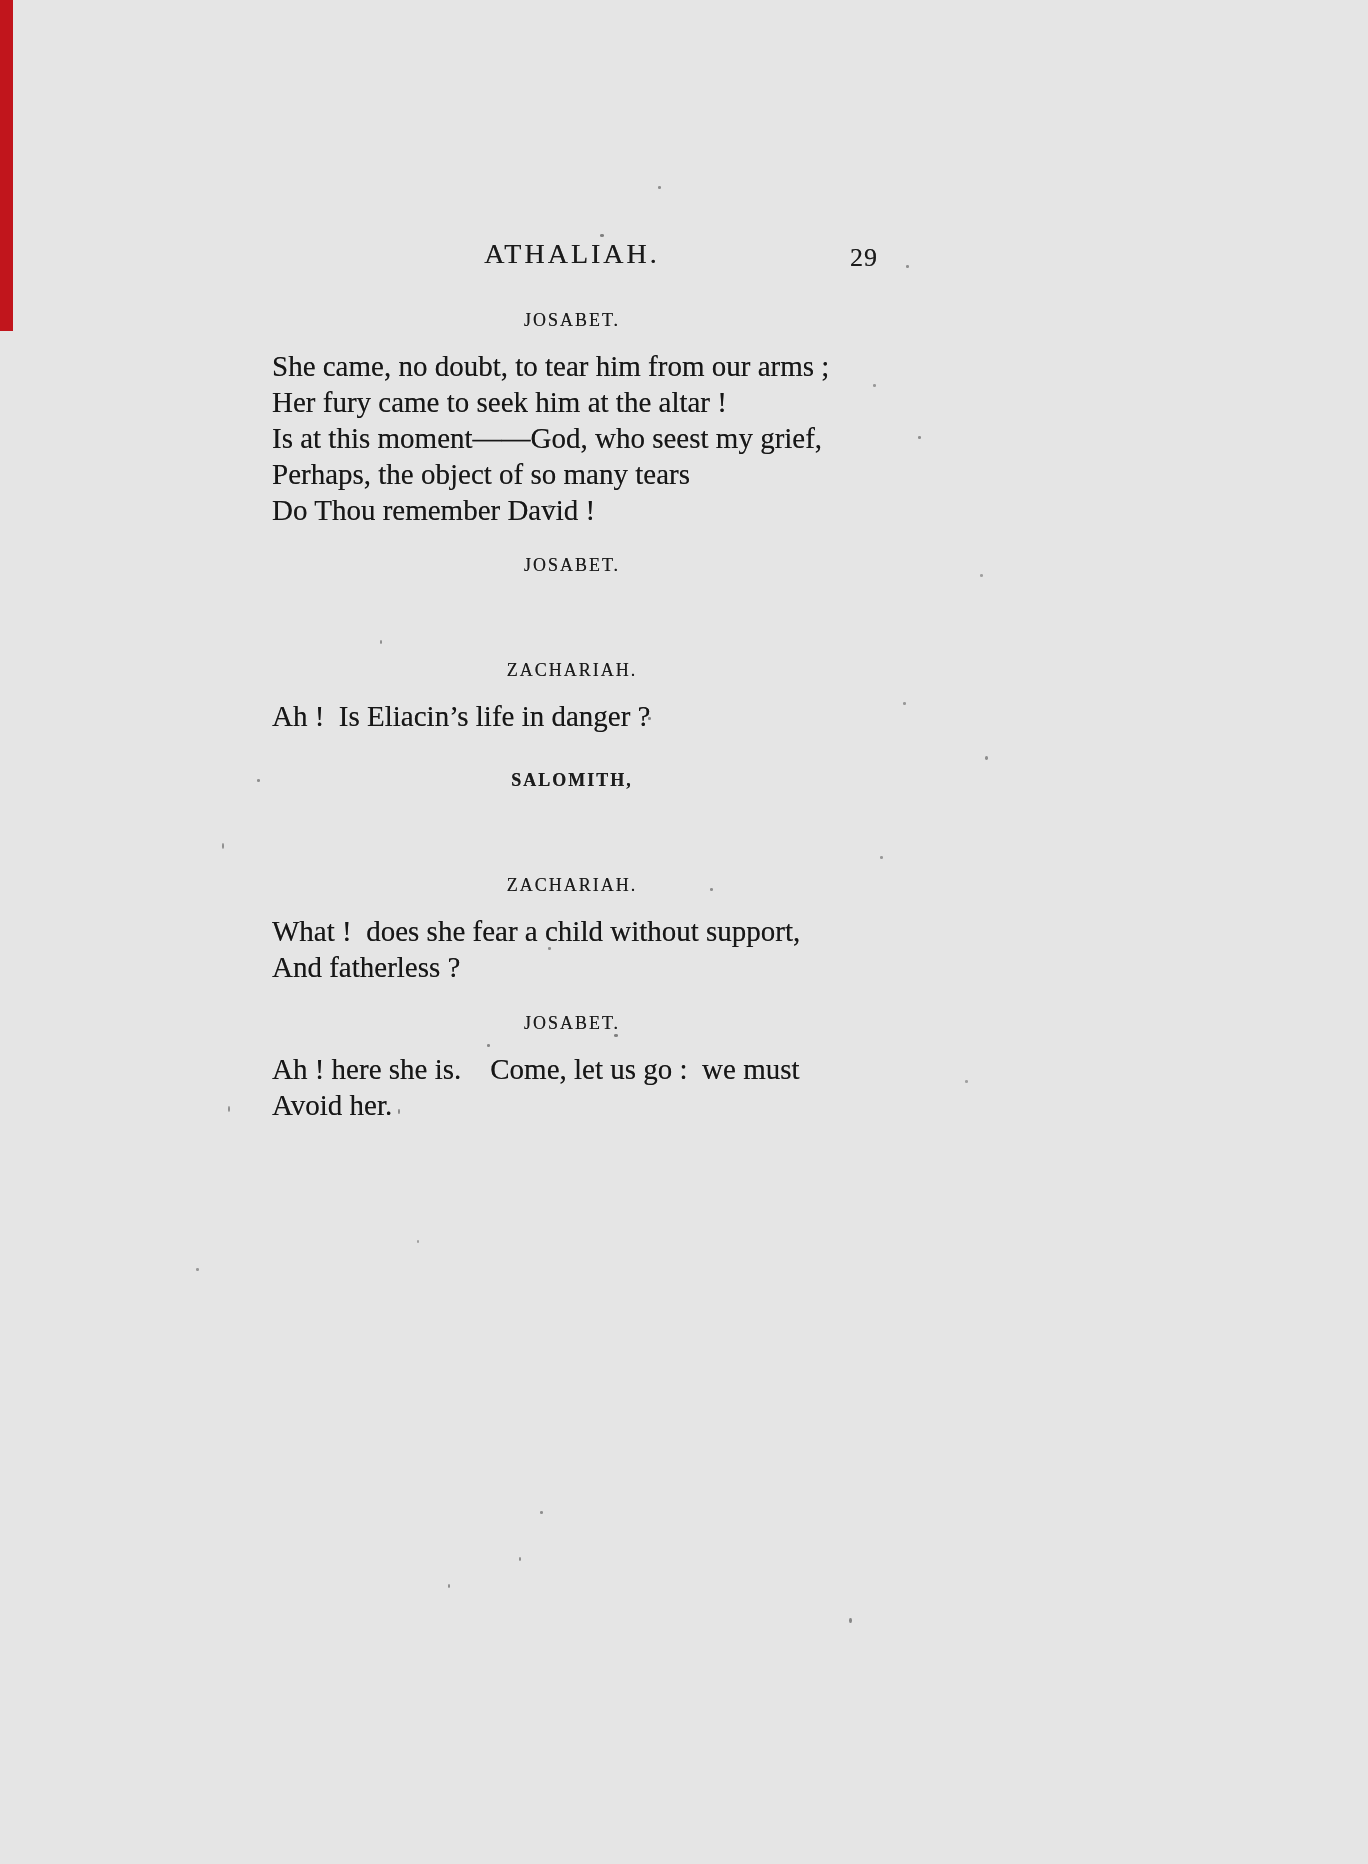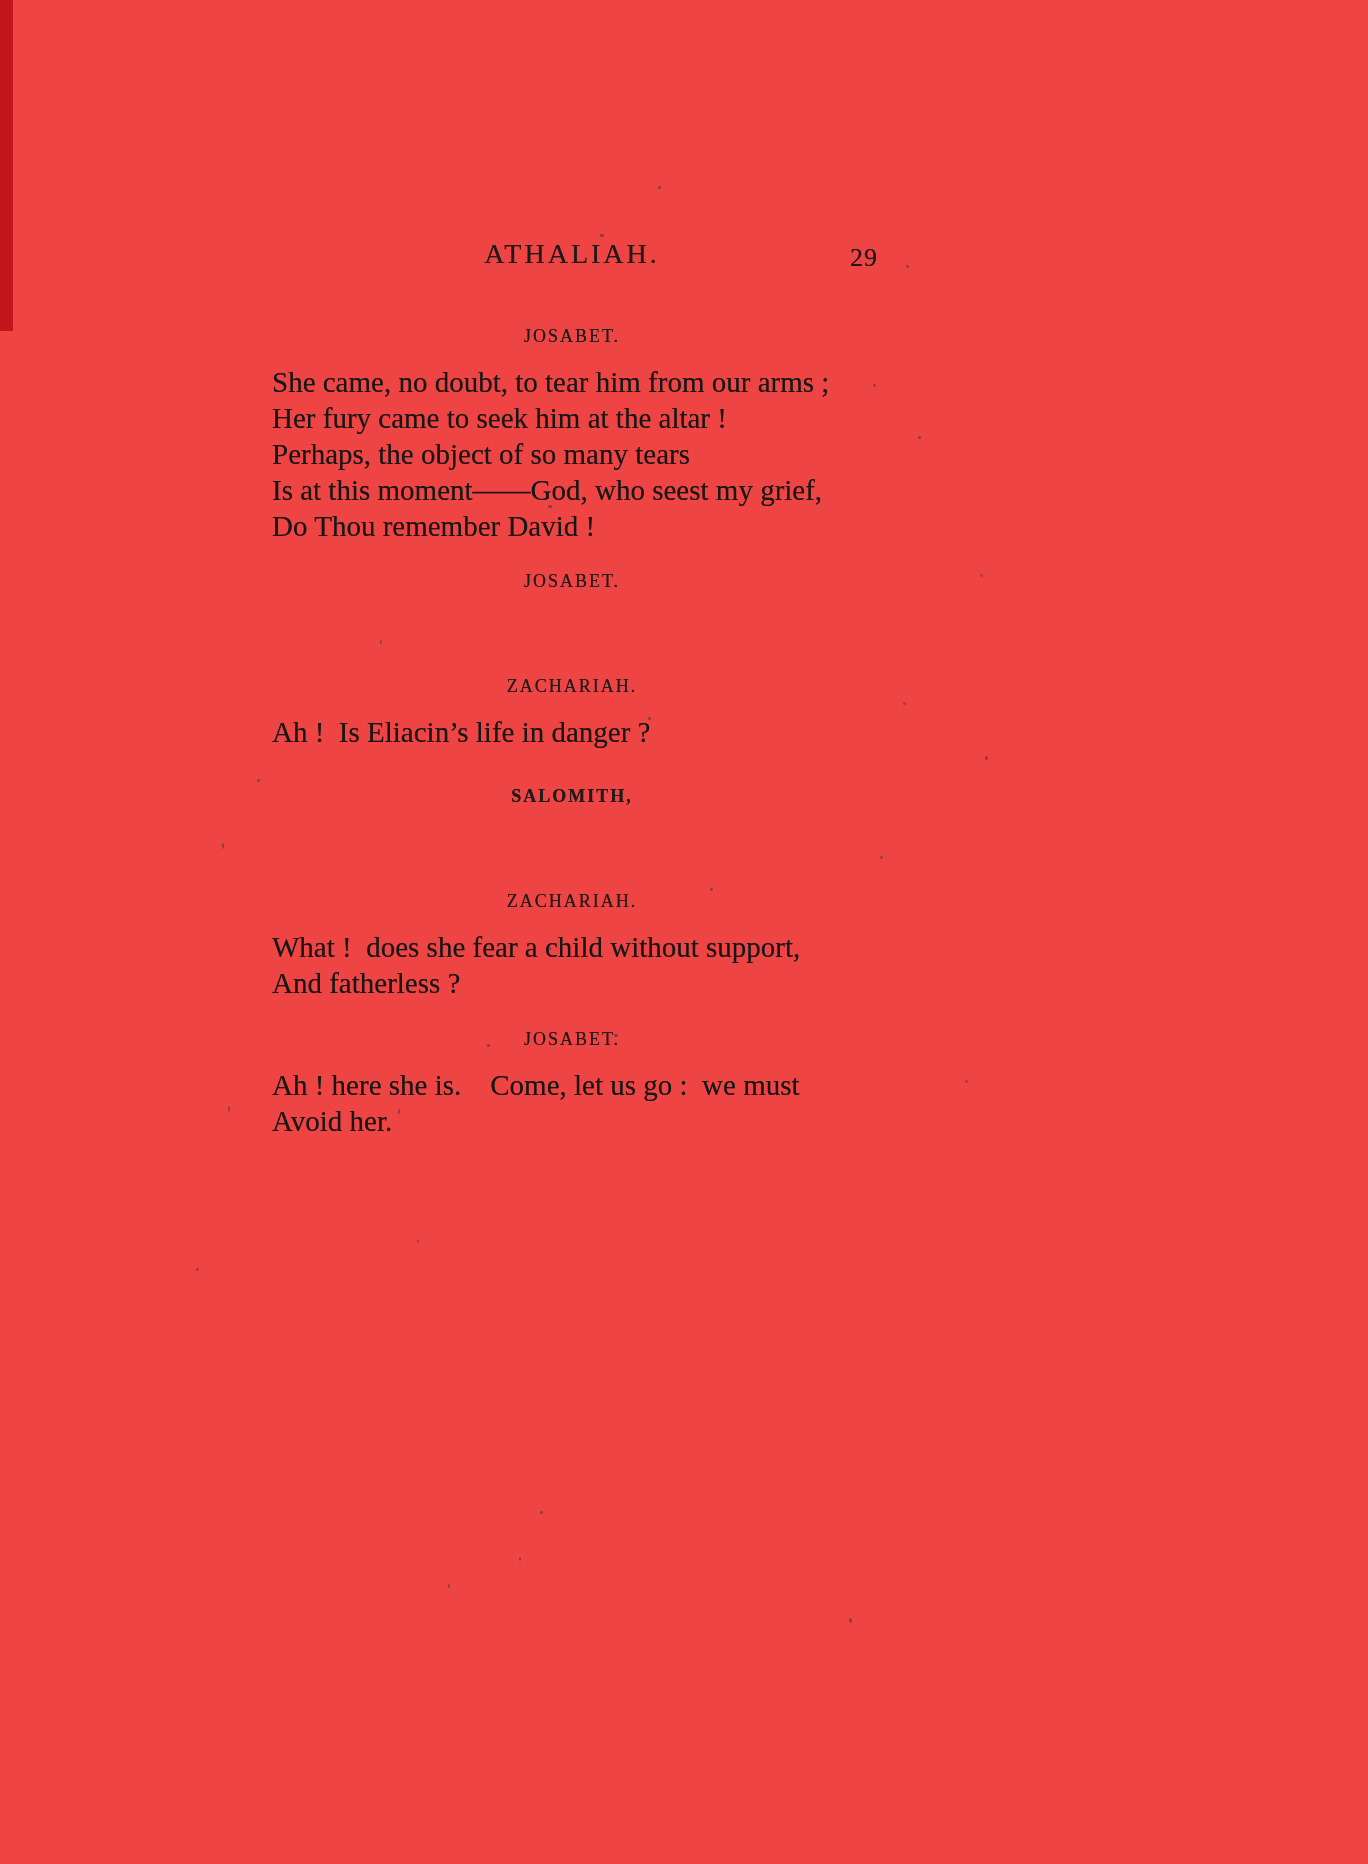--- a/index.html
+++ b/index.html
@@ -4,21 +4,21 @@
 <style>
   html, body {
     margin: 0;
     padding: 0;
     background: #ffffff;
   }
   .page {
     position: relative;
     width: 1368px;
     height: 1864px;
-    background: #ef4444;
+    background: #e5e5e5;
     overflow: hidden;
     font-family: "Liberation Serif", "DejaVu Serif", serif;
     color: #191919;
   }
   .red-ribbon {
     position: absolute;
     left: 0;
     top: 0;
     width: 13px;
     height: 331px;
@@ -50,21 +50,21 @@
     position: absolute;
     left: 272px;
     width: 600px;
   }
   .speaker {
     display: block;
     text-align: center;
     font-size: 18px;
     letter-spacing: 2px;
     line-height: 24px;
-    margin: 16px 0 16px 0;
+    margin: 0 0 16px 0;
     white-space: pre;
     color: #1c1c1c;
     text-shadow: 0 0 0.5px rgba(25,25,25,0.7);
   }
   .line {
     font-size: 29px;
     line-height: 36px;
     white-space: pre-wrap;
     color: #171717;
     text-shadow: 0 0 0.6px rgba(23,23,23,0.6);
@@ -83,22 +83,22 @@
 
   <div class="running-head">ATHALIAH.</div>
 
   <div class="page-number">29</div>
 
   <div id="dialogue">
       <div class="speech" style="top: 308px;">
         <div class="speaker">JOSABET.</div>
         <div class="line">She came, no doubt, to tear him from our arms ;</div>
         <div class="line">Her fury came to seek him at the altar !</div>
+        <div class="line">Is at this moment——God, who seest my grief,</div>
         <div class="line">Perhaps, the object of so many tears</div>
-        <div class="line">Is at this moment——God, who seest my grief,</div>
         <div class="line">Do Thou remember David !</div>
       </div>
       <div class="speech" style="top: 553px;">
         <div class="speaker">JOSABET.</div>
       </div>
       <div class="speech" style="top: 658px;">
         <div class="speaker">ZACHARIAH.</div>
         <div class="line">Ah !  Is Eliacin’s life in danger ?</div>
       </div>
       <div class="speech" style="top: 768px; font-weight: bold;">

